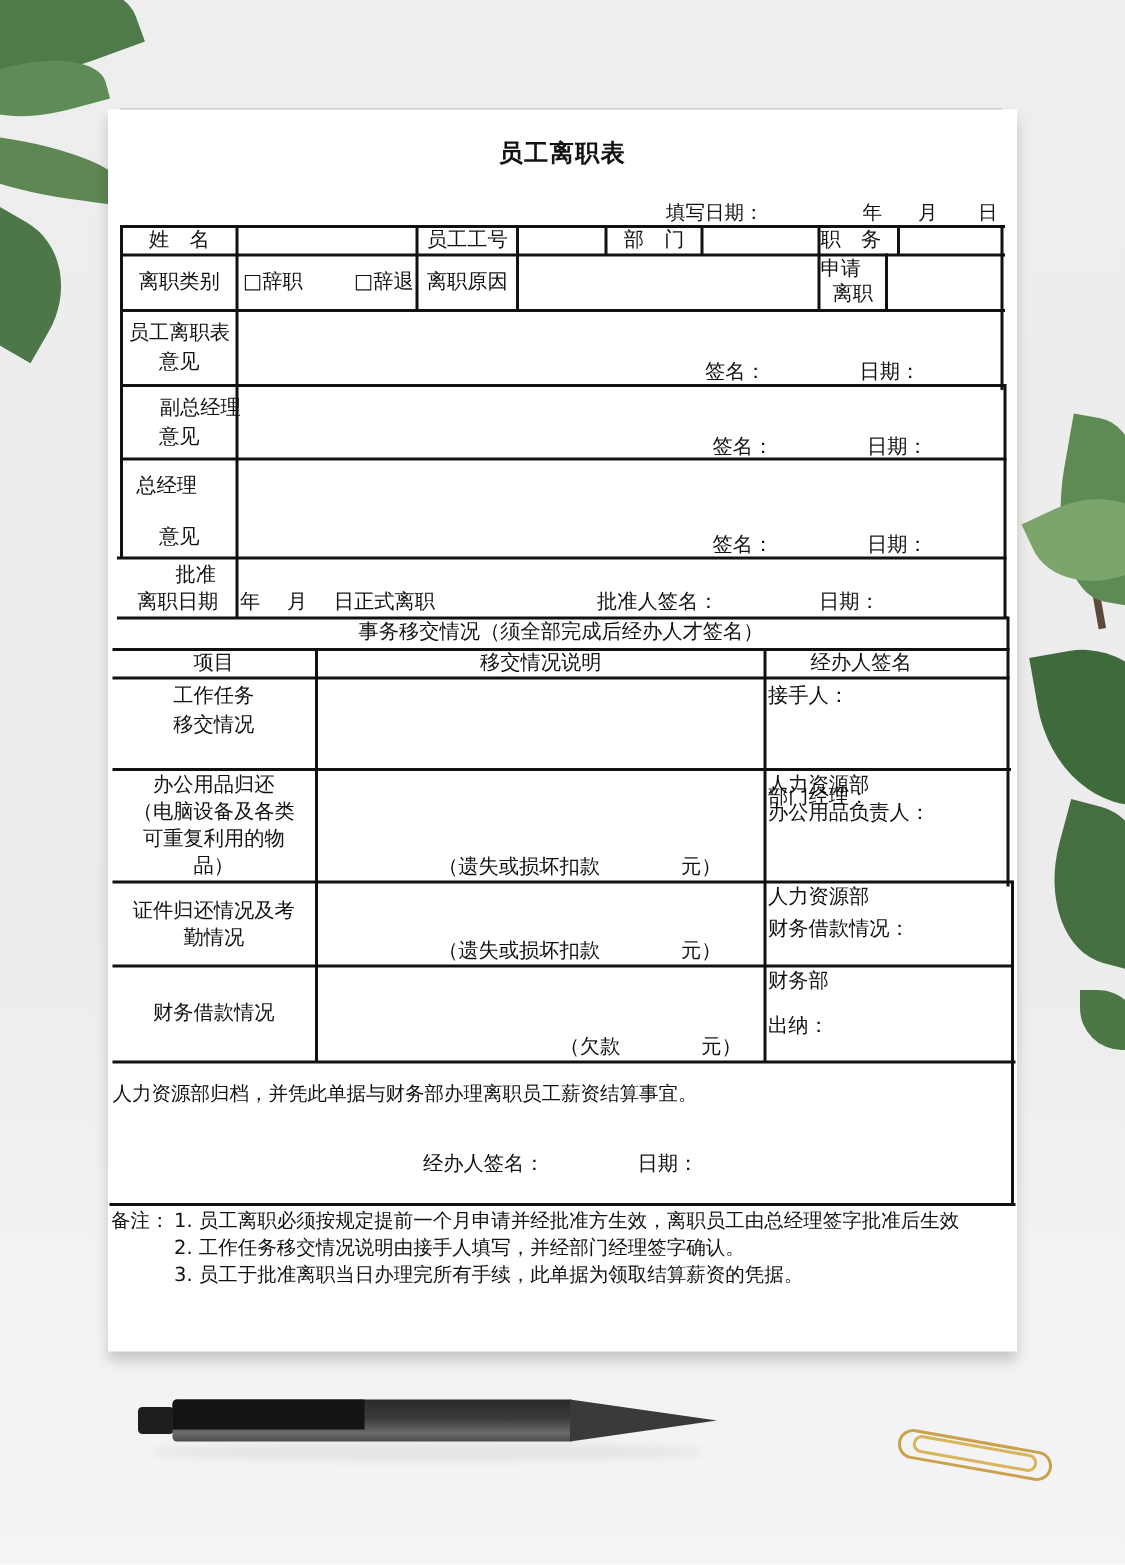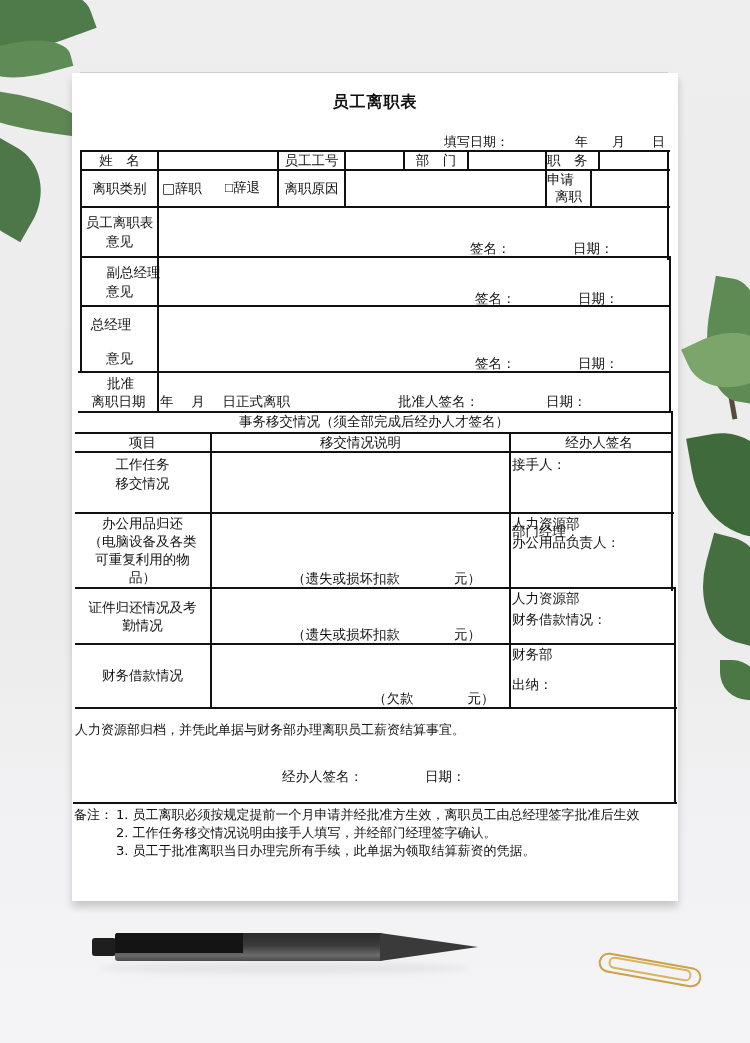--- a/index.html
+++ b/index.html
@@ -116,21 +116,21 @@
 <div class="t" style="left:160px; top:152px; width:116px; height:16px;"></div>
 <div class="t c" style="left:279px; top:152px; width:65px;">员工工号</div>
 <div class="t" style="left:347px; top:152px; width:56px; height:16px;"></div>
 <div class="t c" style="left:405px; top:152px; width:62px;">部　门</div>
 <div class="t" style="left:470px; top:152px; width:75px; height:16px;"></div>
 <div class="t" style="left:547px; top:152px;">职　务</div>
 <div class="t" style="left:601px; top:152px; width:66px; height:16px;"></div>
 
 <div class="t c" style="left:82px; top:180px; width:75px;">离职类别</div>
 <div class="t" style="left:162px; top:180px;">□辞职</div>
-<div class="t" style="left:225px; top:180px;font-family:Liberation Mono, monospace;">□辞退</div>
+<div class="t" style="left:236px; top:180px;">□辞退</div>
 <div class="t c" style="left:279px; top:180px; width:65px;">离职原因</div>
 <div class="t" style="left:347px; top:172px; width:197px; height:33px;"></div>
 <div class="t c" style="left:547px; top:171px; width:27px;">申请</div>
 <div class="t c" style="left:547px; top:188px; width:43px;">离职</div>
 <div class="t" style="left:593px; top:172px; width:73px; height:33px;"></div>
 
 <div>
   <div class="t c" style="left:82px; top:214px; width:75px;">员工离职表</div>
   <div class="t c" style="left:82px; top:233px; width:75px;">意见</div>
   <div class="t" style="left:160px; top:209px; width:506px; height:30px;"></div>
@@ -146,31 +146,31 @@
 </div>
 <div>
   <div class="t c" style="left:82px; top:316px; width:58px;">总经理</div>
   <div class="t c" style="left:82px; top:350px; width:75px;">意见</div>
   <div class="t" style="left:160px; top:308px; width:508px; height:45px;"></div>
   <div class="t" style="left:475px; top:355px;">签名：</div>
   <div class="t" style="left:578px; top:355px;">日期：</div>
 </div>
 
 <div>
-  <div class="t c" style="left:82px; top:375px; width:77px;text-align:center;">批准</div>
+  <div class="t c" style="left:92px; top:375px; width:77px;text-align:center;">批准</div>
   <div class="t c" style="left:80px; top:393px; width:77px;">离职日期</div>
   <div class="t" style="left:160px; top:393px;">年　 月　 日正式离职</div>
   <div class="t" style="left:398px; top:393px;">批准人签名：</div>
   <div class="t" style="left:546px; top:393px;">日期：</div>
 </div>
 
 <div class="t c" style="left:75px; top:413px; width:598px;">事务移交情况（须全部完成后经办人才签名）</div>
 <div class="t c" style="left:75px; top:434px; width:135px;">项目</div>
 <div class="t c" style="left:212px; top:434px; width:297px;">移交情况说明</div>
-<div class="t c" style="left:518px; top:434px; width:162px;">经办人签名</div>
+<div class="t c" style="left:493px; top:434px; width:162px;">经办人签名</div>
 
 <div>
   <div class="t c" style="left:75px; top:456px; width:135px;">工作任务</div>
   <div class="t c" style="left:75px; top:475px; width:135px;">移交情况</div>
   <div class="t" style="left:213px; top:454px; width:295px; height:56px;"></div>
   <div class="t" style="left:512px; top:456px;">接手人：</div>
   <div class="t" style="left:512px; top:510px;margin-top:13px;">部门经理：</div>
 </div>
 
 <div>

